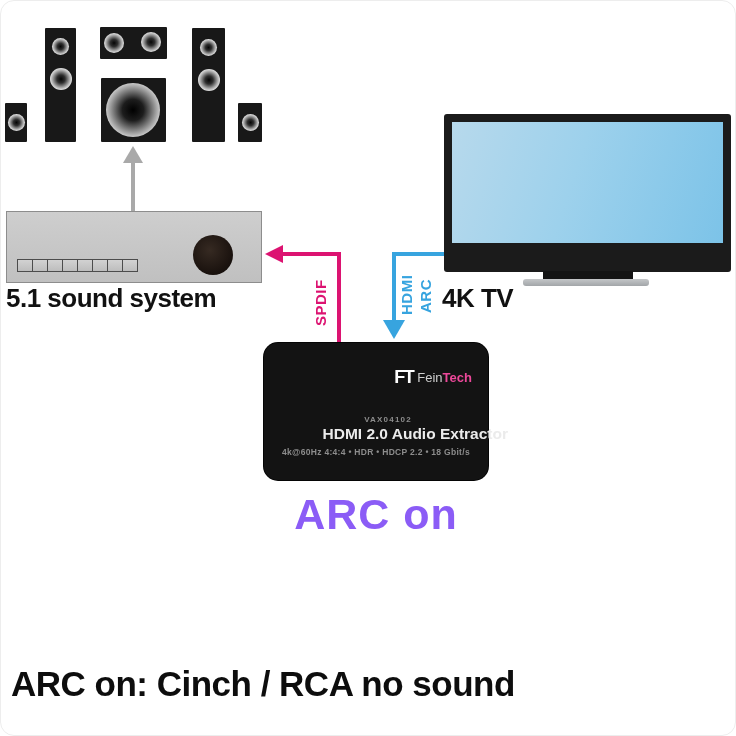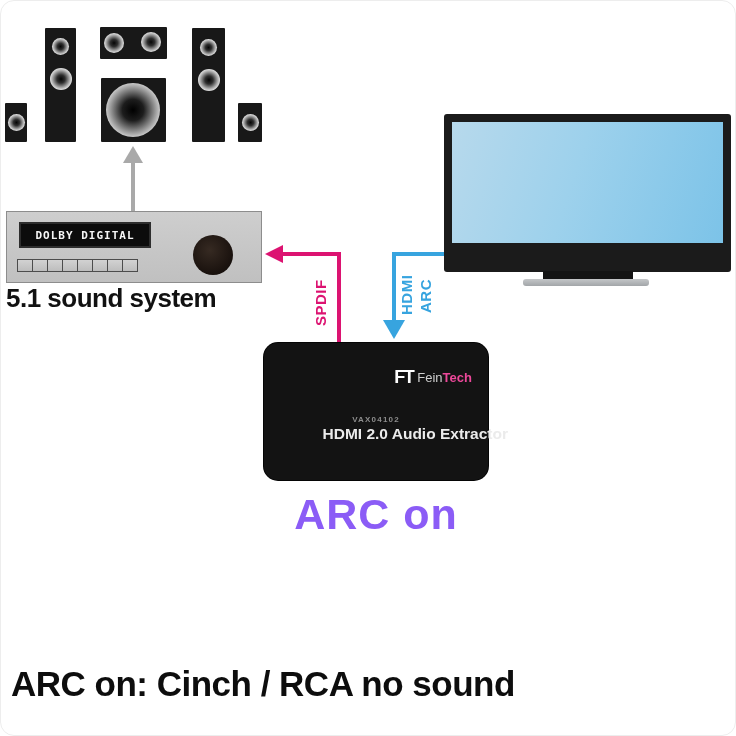--- a/index.html
+++ b/index.html
@@ -68,21 +68,21 @@
   .biglabel{position:absolute;color:#111;font-weight:700;font-size:26px;
     letter-spacing:-0.5px;white-space:nowrap;}
 
   
   .extractor{position:absolute;left:263px;top:342px;width:224px;height:137px;
     background:#131313;border-radius:14px;box-shadow:0 0 0 1px #050505;}
   .ft-logo{position:absolute;right:16px;top:24px;display:flex;align-items:center;}
   .ft-mono{color:#fff;font-weight:800;font-size:18px;letter-spacing:-1.5px;margin-right:4px;}
   .ft-fein{color:#cfcfcf;font-weight:400;font-size:13px;}
   .ft-tech{color:#ec4899;font-weight:700;font-size:13px;}
-  .ext-model{position:absolute;left:0;top:72px;width:100%;text-align:center;
+  .ext-model{position:absolute;left:12px;top:72px;width:100%;text-align:center;
     color:#8d8d8d;font-size:8px;font-weight:700;letter-spacing:1.2px;}
   .ext-title{position:absolute;left:0;top:82px;width:100%;text-align:right;
     color:#ebebeb;font-size:15.5px;font-weight:700;white-space:nowrap;margin-left:20px;}
   .ext-specs{position:absolute;left:0;top:104px;width:100%;text-align:center;
     color:#8d8d8d;font-size:8.5px;font-weight:700;letter-spacing:0.3px;white-space:nowrap;}
 
   .mode-title{position:absolute;left:263px;top:489px;width:224px;text-align:center;
     color:#8b5cf6;font-size:43px;font-weight:800;letter-spacing:1px;white-space:nowrap;}
   .caption{position:absolute;left:10px;top:663px;color:#0d0d0d;
     font-size:35px;font-weight:800;letter-spacing:-0.5px;white-space:nowrap;}
@@ -111,21 +111,20 @@
     <div class="driver" style="left:5.5px;top:41px;width:22px;height:22px;"></div>
   </div>
   <div class="speaker" style="left:237px;top:102px;width:24px;height:39px;">
     <div class="driver" style="left:3.5px;top:11px;width:17px;height:17px;"></div>
   </div>
 
   <div class="g-shaft"></div>
   <div class="g-head"></div>
 
   <div class="receiver">
-    <div class="rec-display">DOLBY DIGITAL</div>
     <div class="rec-buttons">
       <div class="rec-btn"></div>
       <div class="rec-btn"></div>
       <div class="rec-btn"></div>
       <div class="rec-btn"></div>
       <div class="rec-btn"></div>
       <div class="rec-btn"></div>
       <div class="rec-btn"></div>
       <div class="rec-btn"></div>
     </div>
@@ -142,28 +141,30 @@
   <div class="hdmi-v blue"></div>
   <div class="hdmi-head"></div>
   <div class="vlabel bluetxt" style="left:396px;top:266px;width:18px;height:56px;">HDMI</div>
   <div class="vlabel bluetxt" style="left:415px;top:272px;width:18px;height:46px;">ARC</div>
 
   <div class="tv-frame">
     <div class="tv-screen"></div>
   </div>
   <div class="tv-neck"></div>
   <div class="tv-base"></div>
+  <div class="biglabel" style="left:441px;top:282px;">4K TV</div>
 
   <div class="extractor">
     <div class="ft-logo">
       <span class="ft-mono">FT</span>
       <span class="ft-fein">Fein</span>
         <span class="ft-tech">Tech</span>
     </div>
     <div class="ext-model">VAX04102</div>
     <div class="ext-title">HDMI 2.0 Audio Extractor</div>
+    <div class="ext-specs">4k@60Hz 4:4:4 • HDR • HDCP 2.2 • 18 Gbit/s</div>
   </div>
 
   <div class="mode-title">ARC on</div>
 
   <div class="caption">ARC on: Cinch / RCA no sound</div>
 
 </div>
 
 </body></html>

